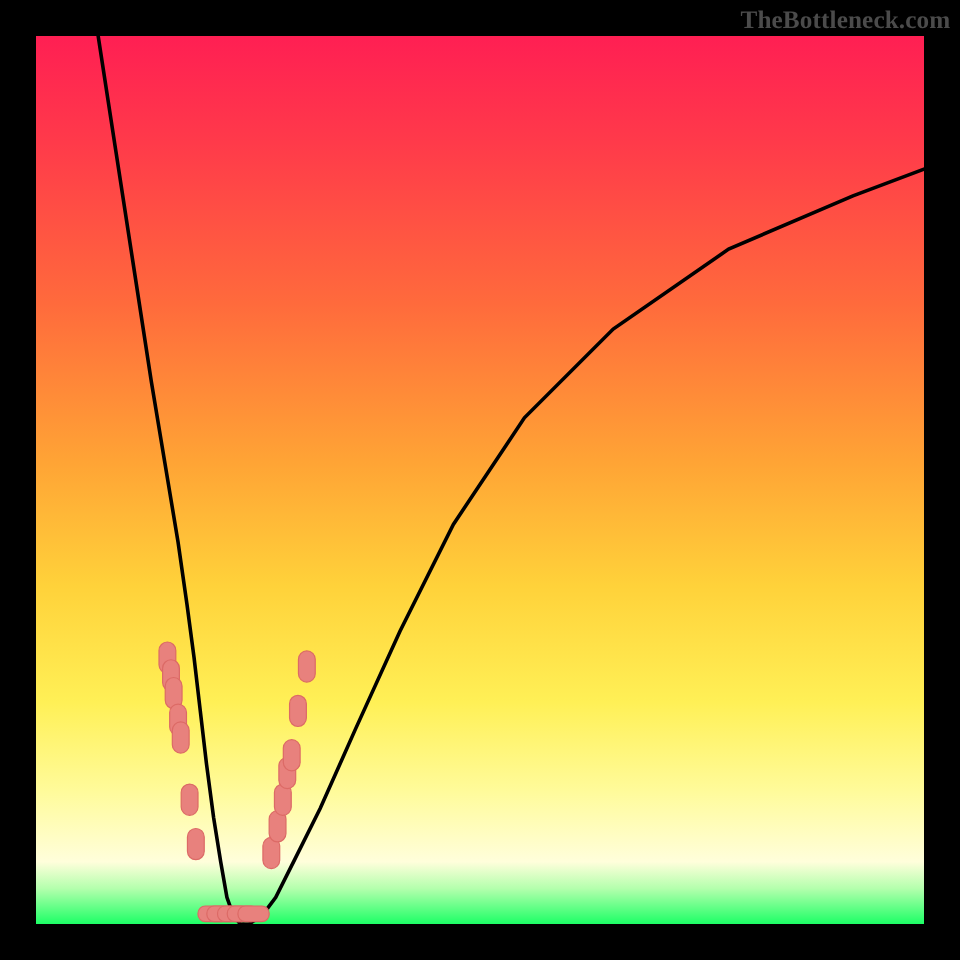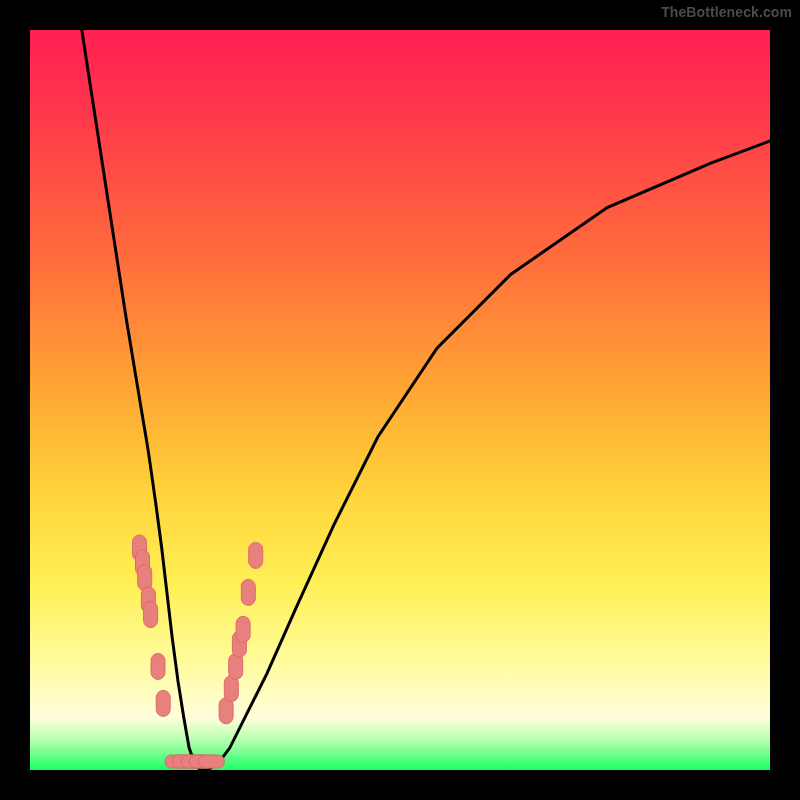--- a/index.html
+++ b/index.html
@@ -72,14 +72,14 @@
         <rect x="168.3" y="725.0" width="26" height="13" rx="6" ry="6" fill="#e8817d" stroke="#dc6a66" stroke-width="1"></rect>
         <rect x="189.1" y="667.8" width="14" height="26" rx="7" ry="7" fill="#e8817d" stroke="#dc6a66" stroke-width="1"></rect>
         <rect x="194.3" y="645.6" width="14" height="26" rx="7" ry="7" fill="#e8817d" stroke="#dc6a66" stroke-width="1"></rect>
         <rect x="198.7" y="623.4" width="14" height="26" rx="7" ry="7" fill="#e8817d" stroke="#dc6a66" stroke-width="1"></rect>
         <rect x="202.4" y="601.2" width="14" height="26" rx="7" ry="7" fill="#e8817d" stroke="#dc6a66" stroke-width="1"></rect>
         <rect x="206.1" y="586.4" width="14" height="26" rx="7" ry="7" fill="#e8817d" stroke="#dc6a66" stroke-width="1"></rect>
         <rect x="211.3" y="549.4" width="14" height="26" rx="7" ry="7" fill="#e8817d" stroke="#dc6a66" stroke-width="1"></rect>
         <rect x="218.7" y="512.4" width="14" height="26" rx="7" ry="7" fill="#e8817d" stroke="#dc6a66" stroke-width="1"></rect>
       </svg>
   </div>
-  <div class="watermark" style="font-size: 14px;">TheBottleneck.com</div>
+  <div class="watermark" style="font-size: 21px; font-family: Liberation Serif, serif;">TheBottleneck.com</div>
 </div>
 
 </body></html>

